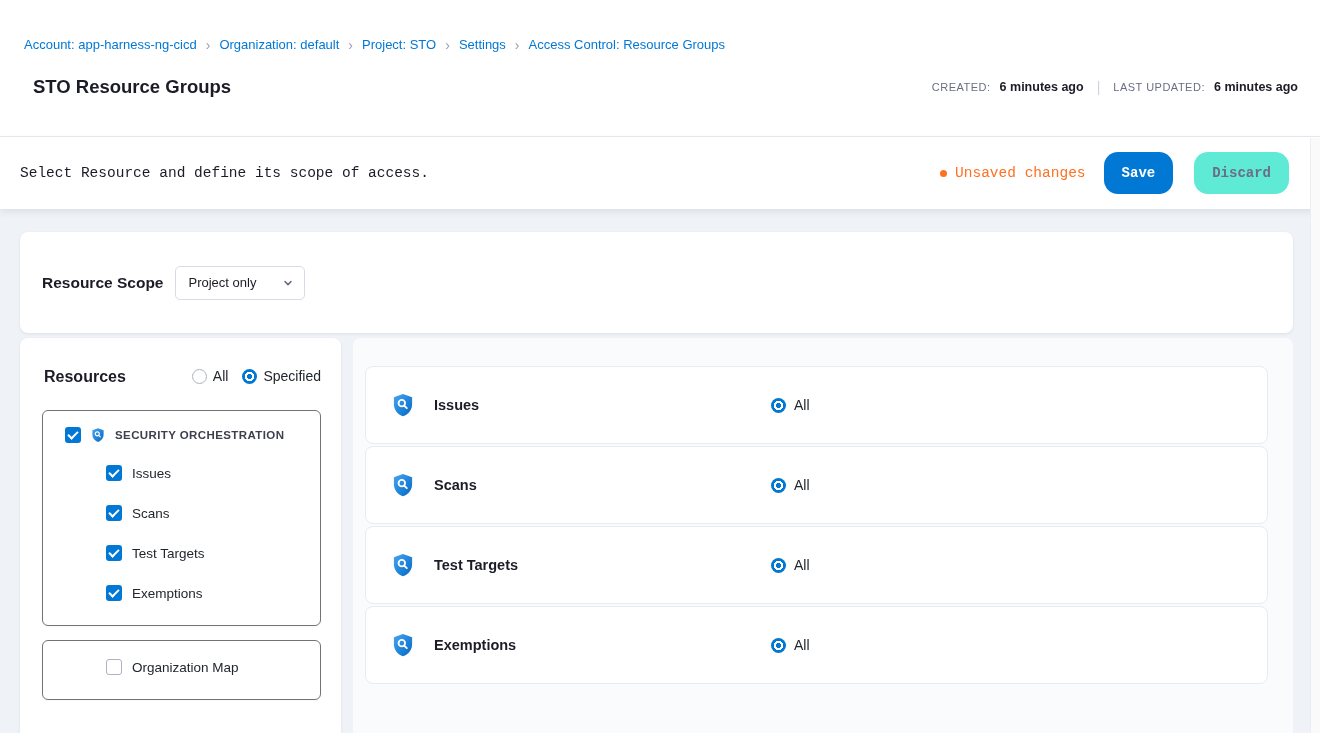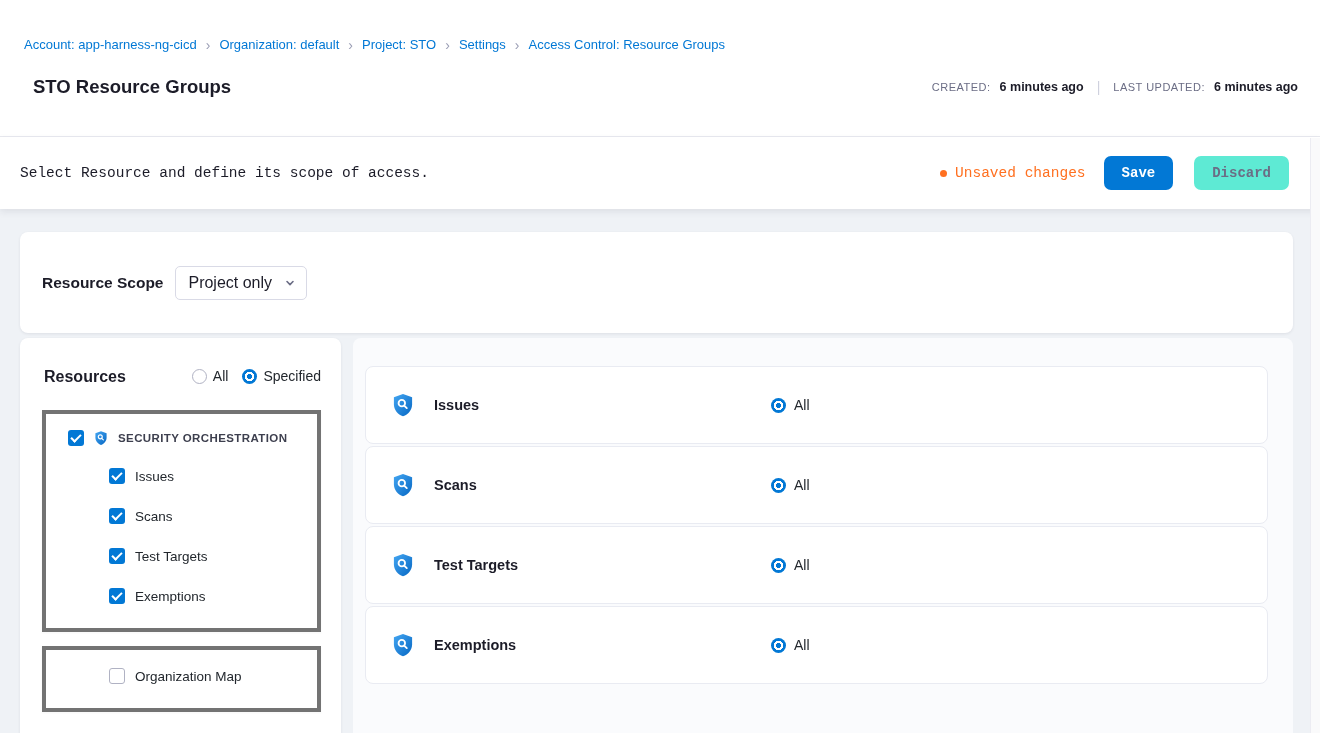--- a/index.html
+++ b/index.html
@@ -26,50 +26,50 @@
   .action-bar {
     position:relative; z-index:3; background:#fff; height:72px;
     display:flex; align-items:center; padding:0 31px 0 20px;
     box-shadow:0 3px 7px rgba(40,41,61,.09);
     font-family:Liberation Mono, monospace;
   }
   .action-desc { font-size:14.5px; color:#1c1c28; }
   .action-right { margin-left:auto; display:flex; align-items:center; gap:18px; }
   .unsaved { display:flex; align-items:center; gap:8px; color:#ff7020; font-size:14.5px; }
   .unsaved-dot { width:7px; height:7px; border-radius:50%; background:#ff7020; }
-  .btn { height:34px; border:none; border-radius:7px; padding:0 18px; font-size:14px; font-weight:700; font-family:inherit; cursor:pointer; }
+  .btn { height:42px; border:none; border-radius:14px; padding:0 18px; font-size:14px; font-weight:700; font-family:inherit; cursor:pointer; }
   .btn-save { background:#0278d5; color:#fff; }
   .btn-discard { background:#5eead4; color:#6b6d85; margin-left:3px; }
 
   
   .main { position:relative; z-index:1; height:523px; padding:23px 27px 0 20px; }
   .card { background:#fff; border-radius:8px; box-shadow:0 1px 3px rgba(40,41,61,.09); }
 
   .scope-card { height:101px; display:flex; align-items:center; padding:0 22px; }
   .scope-label { font-size:15.5px; font-weight:700; }
   .scope-dropdown {
     margin-left:12px; height:34px; min-width:130px; background:#fff;
     border:1px solid #d9dae6; border-radius:5px; display:flex; align-items:center;
     justify-content:space-between; gap:12px; padding:0 10px 0 12px;
-    font-size:16px; color:#1c1c28; font-family:inherit; cursor:pointer;
+    font-size:13px; color:#1c1c28; font-family:inherit; cursor:pointer;
   }
 
   .content-row { display:flex; gap:12px; margin-top:5px; height:410px; }
 
   
   .resources-card { width:321px; flex:none; padding:30px 20px 0 22px; overflow:hidden; border-radius:8px 8px 0 0; }
   .resources-header { display:flex; align-items:flex-start; margin:0 0 24px 2px; }
   .resources-title { font-size:16px; font-weight:700; }
   .radio-group { margin-left:auto; display:flex; align-items:center; gap:14px; }
   .radio-opt { display:flex; align-items:center; gap:6px; font-size:14px; color:#22272d; cursor:pointer; }
   .radio { width:15px; height:15px; border-radius:50%; flex:none; }
   .radio.unselected { border:1.5px solid #b0b2c3; background:#fff; }
   .radio.selected { background:radial-gradient(circle at 50% 50%, #0278d5 0 2.6px, #fff 2.6px 4.8px, #0278d5 4.8px); }
 
-  .group-card { border:4px solid #737373; border-radius:0; padding:6px 0 12px 0; margin-bottom:14px; box-shadow:0 1px 2px rgba(40,41,61,.04); background:#fff; }
+  .group-card { border:1px solid #737373; border-radius:6px; padding:6px 0 12px 0; margin-bottom:14px; box-shadow:0 1px 2px rgba(40,41,61,.04); background:#fff; }
   .group-header { display:flex; align-items:center; gap:9px; height:36px; padding:0 12px 0 22px; }
   .group-title { font-size:11.5px; font-weight:700; color:#3d3f4e; letter-spacing:.4px; }
   .child-row { display:flex; align-items:center; gap:10px; height:40px; padding:0 12px 0 63px; font-size:13.5px; color:#22272d; }
 
   .checkbox { width:16px; height:16px; border-radius:3px; flex:none; position:relative; cursor:pointer; }
   .checkbox.checked { background:#0278d5; }
   .checkbox.checked::after {
     content:""; position:absolute; left:3px; top:4px; width:8px; height:4px;
     border-left:2px solid #fff; border-bottom:2px solid #fff; transform:rotate(-45deg);
   }

